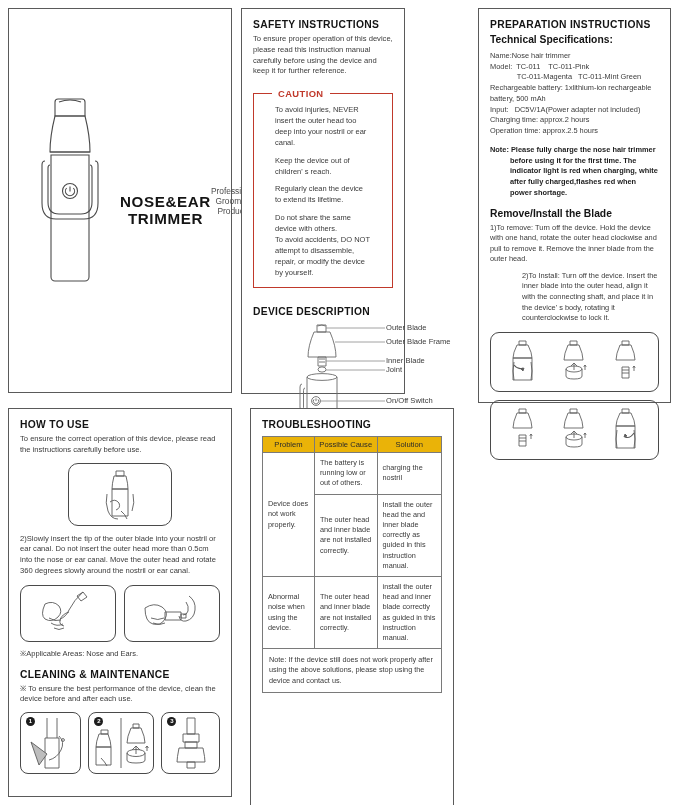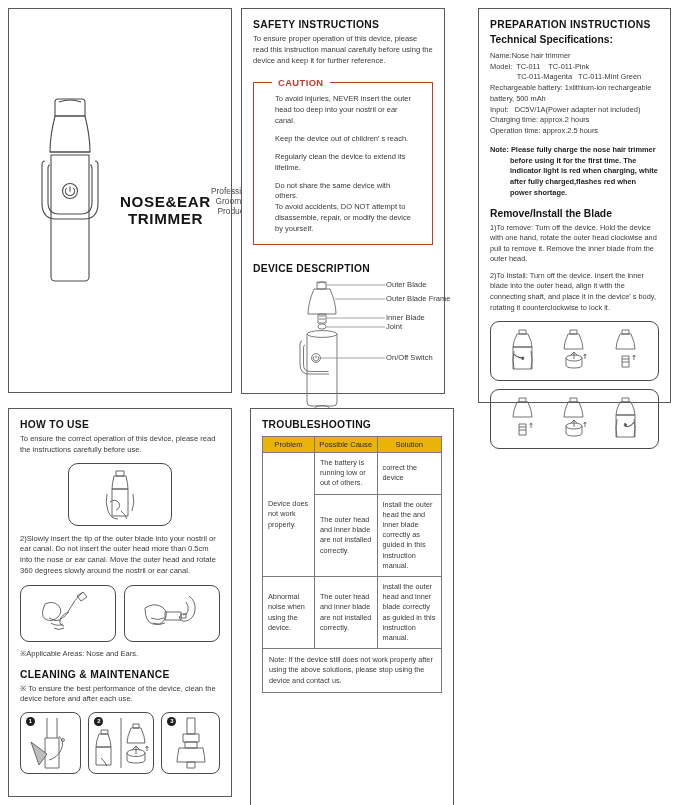--- a/index.html
+++ b/index.html
@@ -11,21 +11,21 @@
     overflow: hidden;
   }
   .page { position: relative; width: 679px; height: 805px; }
 
   .panel { position: absolute; border: 1px solid #5a5a5a; background:#fff; }
 
   
   #cover   { left: 8px;  top: 8px;   width: 224px; height: 385px; }
   #howto   { left: 8px;  top: 408px; width: 224px; height: 389px; }
   
-  #safety  { left: 241px; top: 8px;   width: 204px; height: 386px; }
+  #safety  { left: 241px; top: 8px;   width: 164px; height: 386px; }
   #trouble { left: 250px; top: 408px; width: 204px; height: 438px; }
   
   #prep    { left: 478px; top: 8px;   width: 193px; height: 395px; }
 
   .inner { padding: 10px 11px; height: 100%; position: relative; }
 
   h2.sect {
     font-size: 10.3px; font-weight: bold; letter-spacing: .3px;
     color: #141414; margin-bottom: 4px;
   }
@@ -65,21 +65,21 @@
   
   .spec-list { font-size: 7.4px; line-height: 1.45; color:#3a3a3a; margin-top: 6px; }
   .spec-list div { white-space: pre-wrap; }
   .note {
     font-size: 7.4px; line-height: 1.45; color:#1d1d1d;
     font-weight: bold; margin-top: 8px;
   }
   .note .hang { display:block; padding-left: 20px; text-indent: -20px; }
 
   .ri-text { font-size: 7.4px; line-height: 1.43; color:#3a3a3a; margin-top: 3px; }
-  .ri-text + .ri-text { margin-top: 6px; }
+  .ri-text + .ri-text { margin-top: 6px; margin-left: 32px; }
 
   .fig-strip {
     border: 1px solid #4a4a4a; border-radius: 9px;
     height: 60px; margin-top: 8px; display:flex; align-items:center;
     justify-content: space-around; padding: 0 6px;
   }
 
   
   .ht-fig {
     border: 1px solid #4a4a4a; border-radius: 10px;
@@ -334,21 +334,21 @@
           <tr>
             <th class="col-p">Problem</th>
             <th class="col-c">Possible Cause</th>
             <th class="col-s">Solution</th>
           </tr>
         </thead>
         <tbody>
           <tr>
             <td rowspan="2">Device does not work properly.</td>
             <td>The battery is running low or out of others.</td>
-            <td>correct the device</td>
+            <td>charging the nostril</td>
           </tr>
           <tr>
             <td>The outer head and inner blade are not installed correctly.</td>
             <td>Install the outer head the and inner blade correctly as guided in this instruction manual.</td>
           </tr>
           <tr>
             <td>Abnormal noise when using the device.</td>
             <td>The outer head and inner blade are not installed correctly.</td>
             <td>install the outer head and inner blade correctly as guided in this instruction manual.</td>
           </tr>

